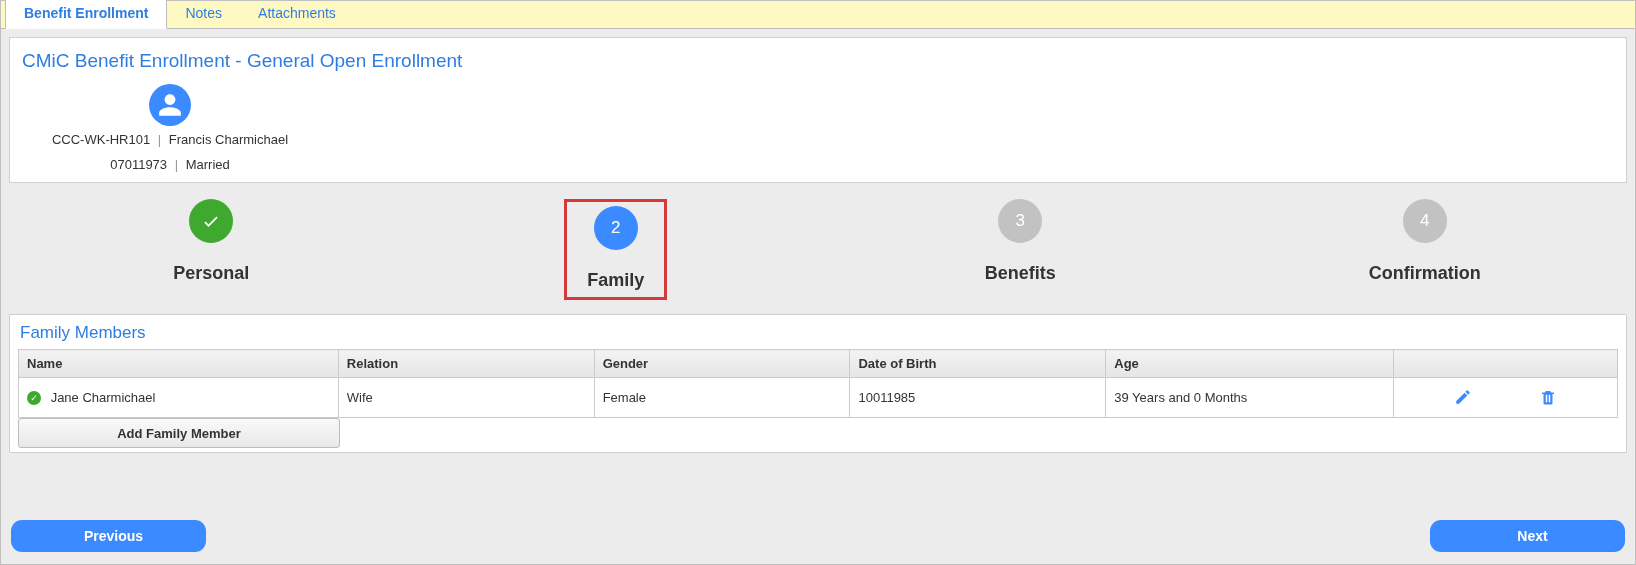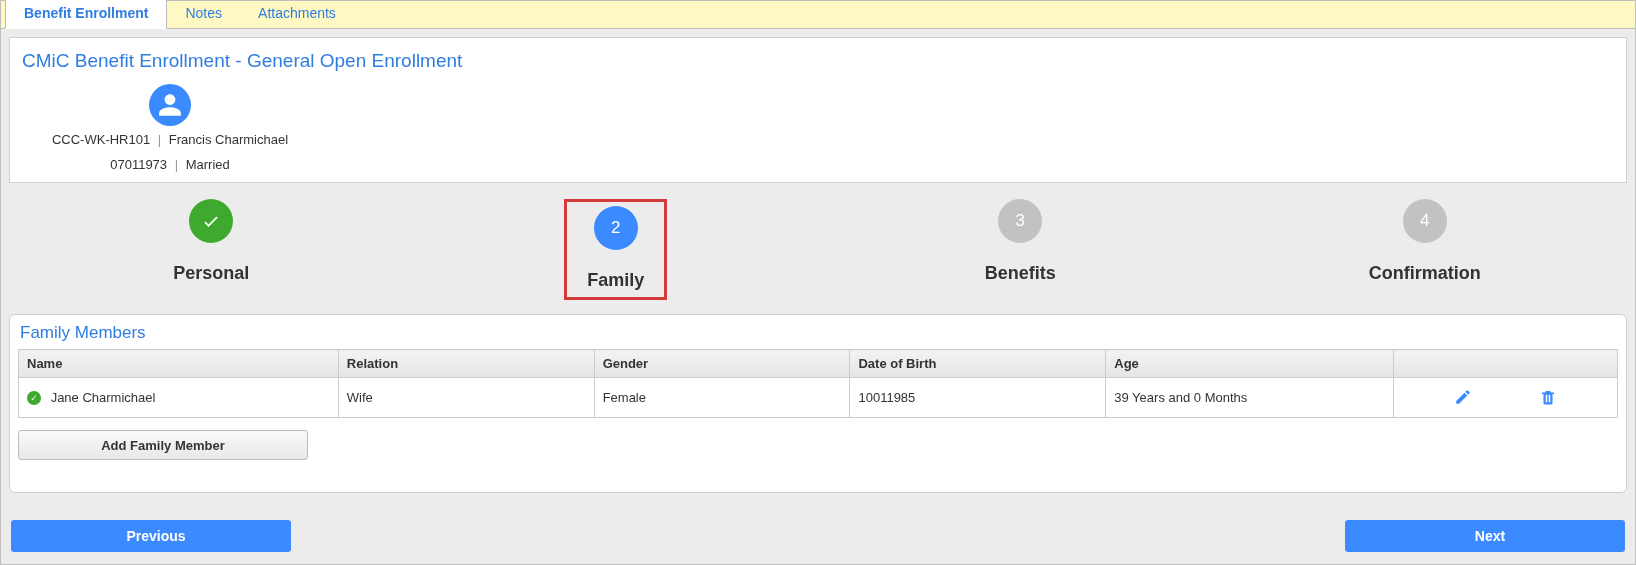--- a/index.html
+++ b/index.html
@@ -21,32 +21,32 @@
   .person-line { color:#333; font-size:13px; }
   .person-line .sep { color:#999; padding:0 4px; }
   .stepper { display:flex; justify-content:space-around; align-items:flex-start; margin:10px 8px 0 8px; padding:6px 0 0 0; }
   .step { text-align:center; flex:1; position:relative; padding-bottom:8px;}
   .step-circle { width:44px; height:44px; border-radius:50%; display:flex; align-items:center; justify-content:center; margin:0 auto 8px auto; color:#fff; font-size:17px; font-weight:500; }
   .step.done .step-circle { background:#3fa92f; }
   .step.current .step-circle { background:#3b8aff; }
   .step.next .step-circle { background:#c2c2c2; }
   .step-label { color:#333; font-weight:bold; font-size:18px;margin-top:20px; }
   .highlight-wrap { display:inline-block; border:3px solid #d43a3a; padding:4px 20px 6px 20px; }
-  .section { margin:6px 8px 0 8px; background:#fff; border:1px solid #cfcfcf; border-radius:6px; padding:8px 8px 32px 8px; }
+  .section { margin:6px 8px 0 8px; background:#fff; border:1px solid #cfcfcf; border-radius:1px; padding:8px 8px 4px 8px; }
   .section-title { color:#2f7de1; font-size:17px; font-weight:400; margin:0 0 6px 2px; }
   table.fam { width:100%; border-collapse:collapse; border:1px solid #cbcbcb; }
   table.fam th { background:linear-gradient(#f3f3f3,#e5e5e5); border:1px solid #cbcbcb; text-align:left; padding:6px 8px; font-weight:bold; font-size:13px; color:#333;}
   table.fam td { border:1px solid #cbcbcb; padding:8px 8px; font-size:13px; color:#333; vertical-align:middle;}
   .row-status { display:inline-flex; width:14px; height:14px; border-radius:50%; background:#3fa92f; color:#fff; align-items:center; justify-content:center; margin-right:6px; font-size:9px; vertical-align:middle;}
   .action-cell { text-align:center; }
   .icon-btn { display:inline-flex; width:22px; height:22px; align-items:center; justify-content:center; cursor:pointer; margin:0 30px;}
   .icon-btn svg { width:18px; height:18px; fill:#3b8aff; }
-  .add-btn { margin-top:12px; width:290px; height:30px; background:linear-gradient(#f9f9f9,#e8e8e8); border:1px solid #bcbcbc; border-radius:3px; cursor:pointer; font-weight:bold; color:#333; font-size:13px;}
+  .add-btn { width:322px; height:30px; background:linear-gradient(#f9f9f9,#e8e8e8); border:1px solid #bcbcbc; border-radius:3px; cursor:pointer; font-weight:bold; color:#333; font-size:13px;}
   .footer { position:absolute; bottom:12px; left:10px; right:10px; display:flex; justify-content:space-between; }
-  .nav-btn { width:280px; height:32px; background:#3b8aff; color:#fff; border:none; border-radius:3px; font-weight:bold; font-size:14px; cursor:pointer;padding-left:16px; }
+  .nav-btn { width:195px; height:32px; background:#3b8aff; color:#fff; border:none; border-radius:11px; font-weight:bold; font-size:14px; cursor:pointer;padding-left:16px; }
 </style>
 </head>
 <body>
 
 <div class="outer">
 
   <div class="tabbar">
     <div class="tab active">Benefit Enrollment</div>
     <div class="tab">Notes</div>
     <div class="tab">Attachments</div>

